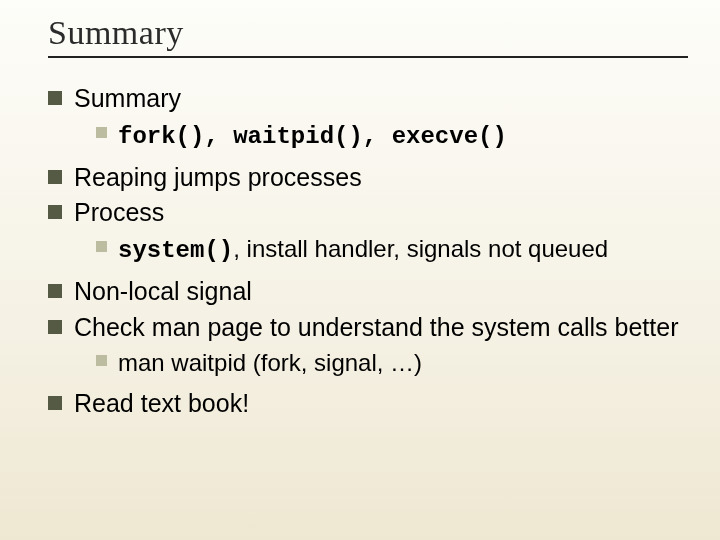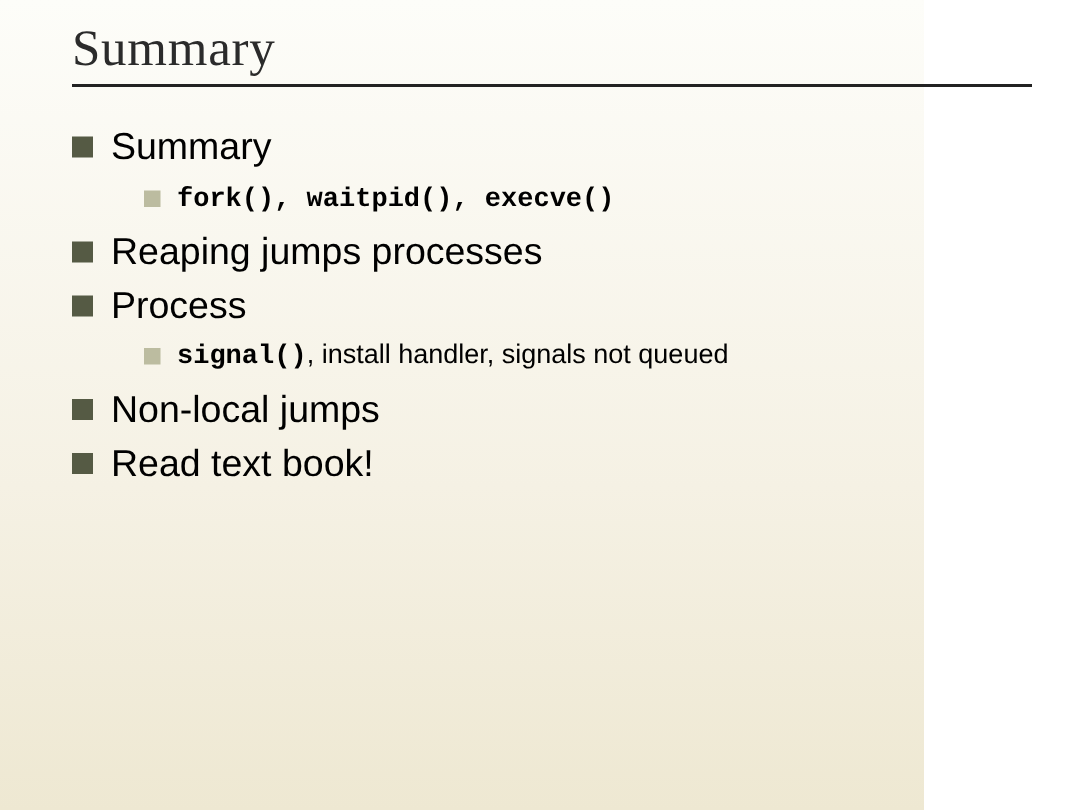--- a/index.html
+++ b/index.html
@@ -4,21 +4,21 @@
 <style>
   html, body {
     margin: 0;
     padding: 0;
     width: 720px;
     height: 540px;
     background: #ffffff;
     overflow: hidden;
   }
   .slide {
-    width: 616px;
+    width: 720px;
     height: 540px;
     background: linear-gradient(to bottom, #fdfdf9 0%, #f5f1e4 60%, #eee8d2 100%);
     font-family: Arial, "Helvetica Neue", Helvetica, sans-serif;
     color: #000;
     box-sizing: border-box;
     padding: 14px 36px 20px 48px;
     position: relative;
   }
   .title {
     font-family: "Times New Roman", Georgia, serif;
@@ -56,21 +56,21 @@
     background: #555a44;
   }
   ul.lvl2 {
     list-style: none;
     margin: 2px 0 6px 0;
     padding: 0 0 0 22px;
   }
   ul.lvl2 > li {
     position: relative;
     padding-left: 22px;
-    font-size: 18px;
+    font-size: 24px;
     line-height: 1.45;
     margin: 2px 0;
   }
   ul.lvl2 > li::before {
     content: "";
     position: absolute;
     left: 0;
     top: 9px;
     width: 11px;
     height: 11px;
@@ -86,18 +86,21 @@
 
 <div class="slide">
   <h1 class="title">Summary</h1>
   <hr class="rule">
   <ul class="lvl1" id="outline">
       <li><span>Summary</span><ul class="lvl2">
           <li><span><span class="mono">fork(), waitpid(), execve()</span></span></li>
         </ul></li>
       <li><span>Reaping jumps processes</span></li>
       <li><span>Process</span><ul class="lvl2">
-          <li><span><span class="mono">signal()</span>, install handler, signals not queued</span></li>
+          <li><span><span class="mono">system()</span>, install handler, signals not queued</span></li>
         </ul></li>
-      <li><span>Non-local jumps</span></li>
+      <li><span>Non-local signal</span></li>
+      <li><span>Check man page to understand the system calls better</span><ul class="lvl2">
+          <li><span>man waitpid (fork, signal, …)</span></li>
+        </ul></li>
       <li><span>Read text book!</span></li>
     </ul>
 </div>
 
 </body></html>

